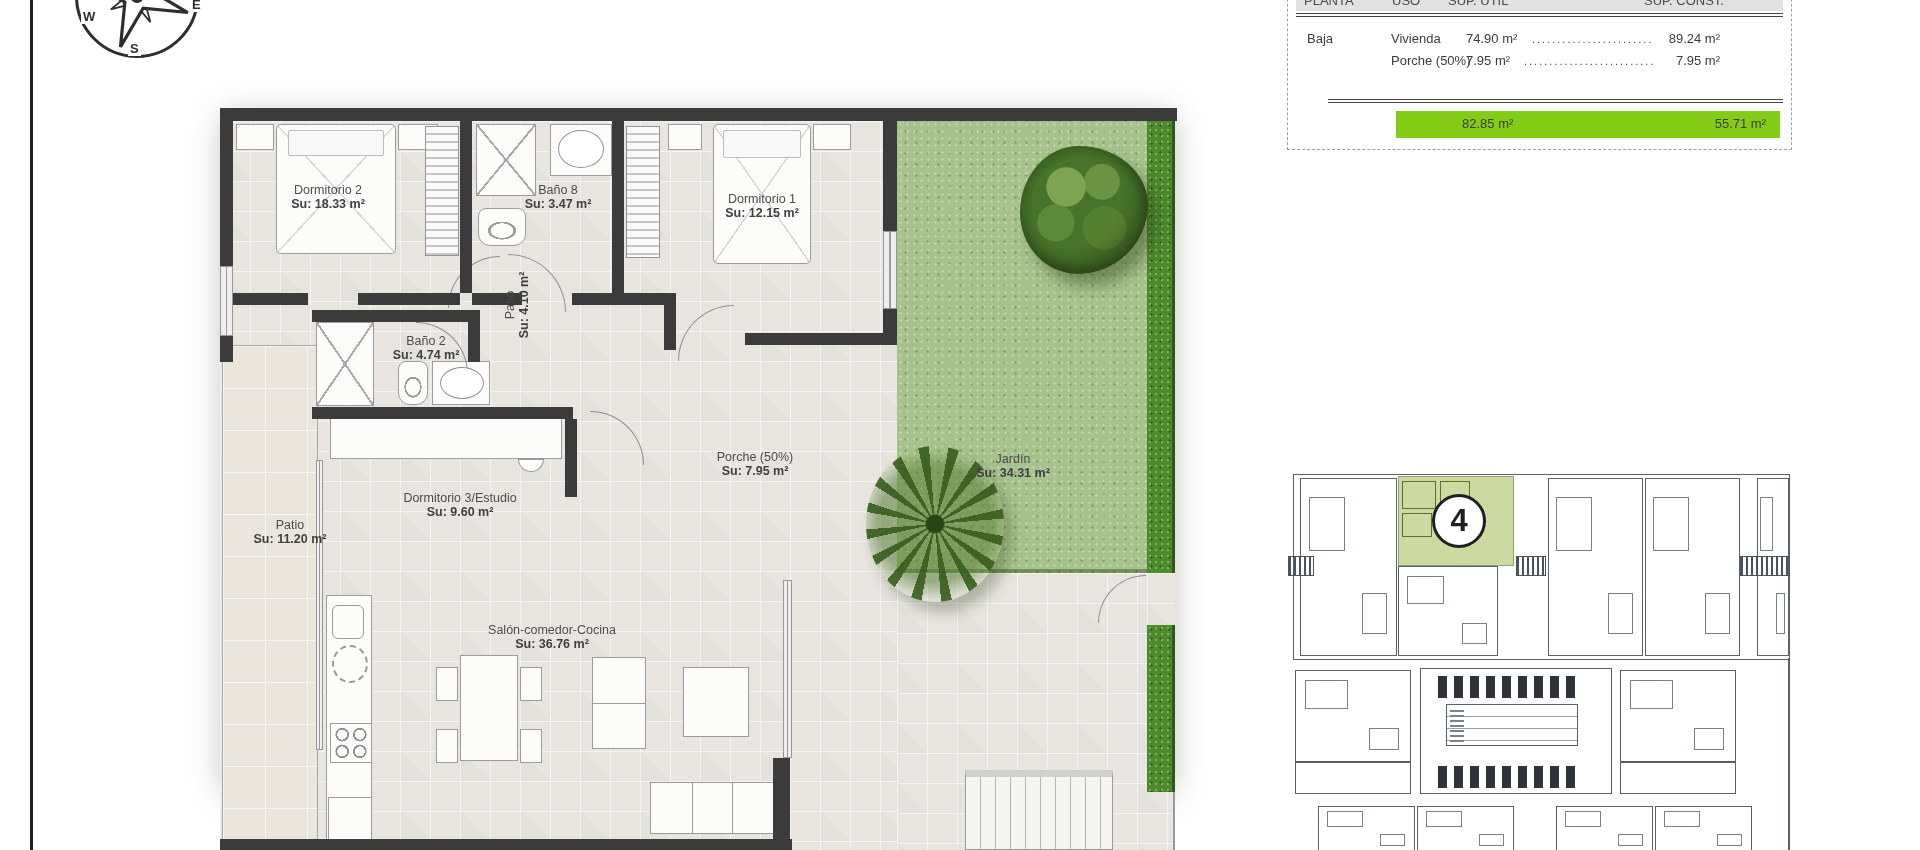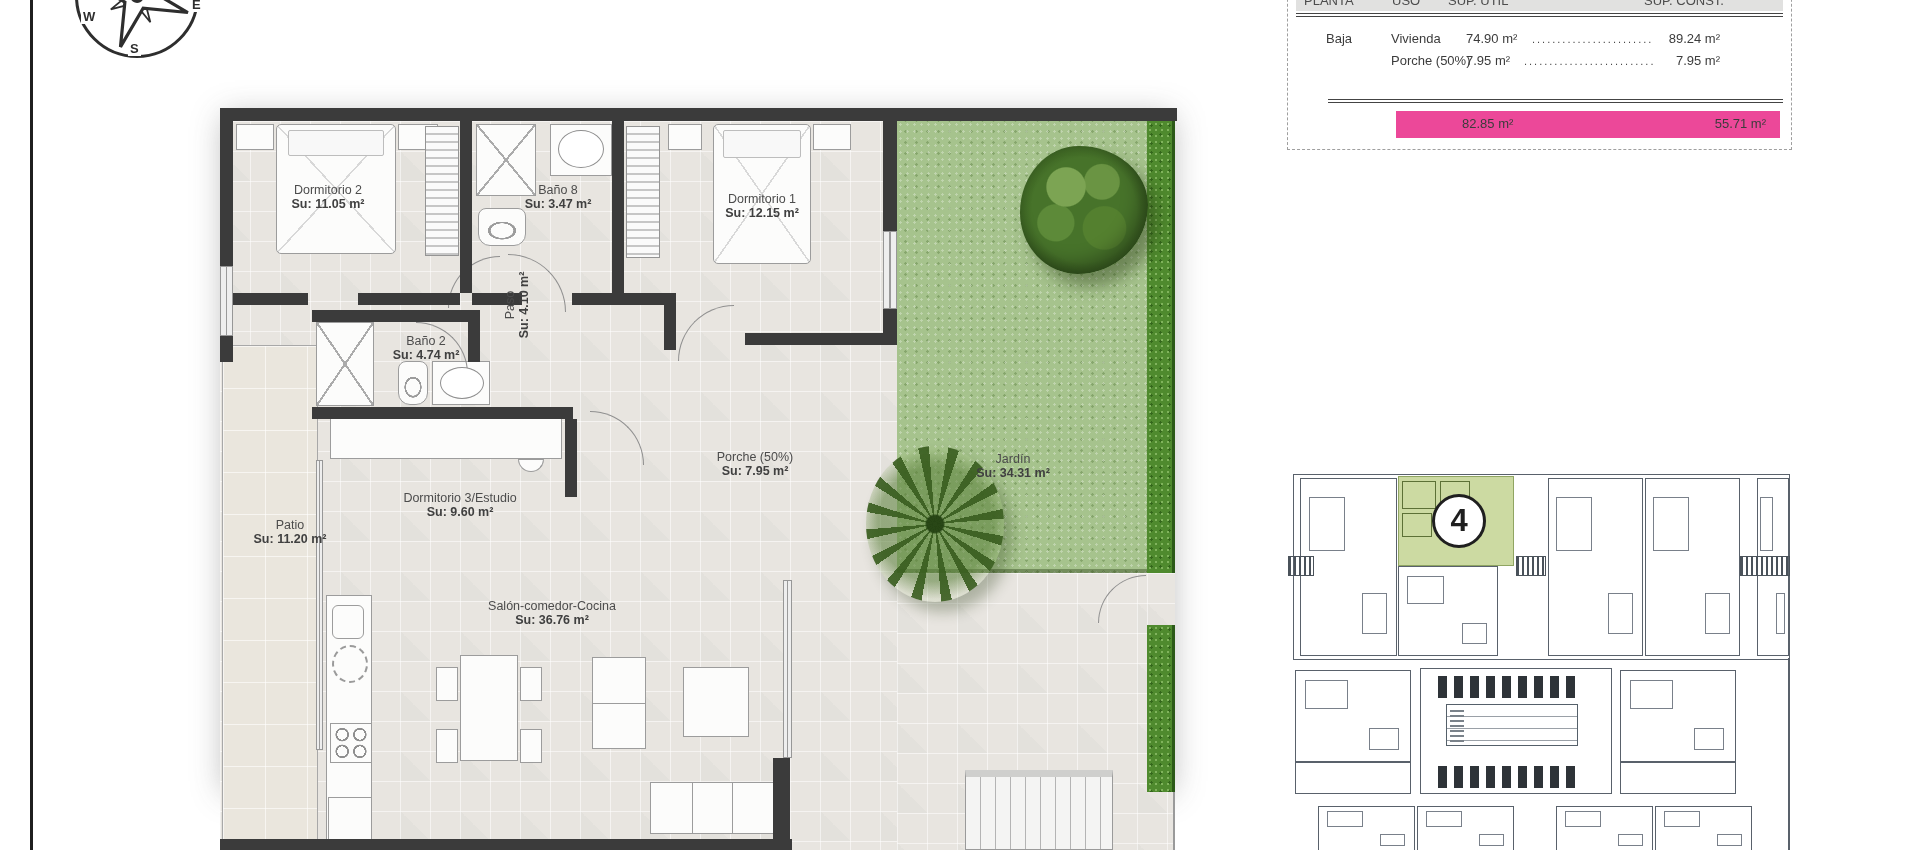--- a/index.html
+++ b/index.html
@@ -80,21 +80,21 @@
   .compass{position:absolute;left:75px;top:-66px;width:124px;height:124px;border:3px solid #2e2e2e;border-radius:50%;z-index:8}
   .cl{position:absolute;font-weight:700;font-size:13px;color:#2e2e2e;background:#fff;padding:0 2px;z-index:9}
   
   .area-table{position:absolute;left:1287px;top:-16px;width:505px;height:166px;border:1px dashed #9f9f9f;z-index:8;font-size:13px;color:#3c3c3c}
   .area-table .hdr{position:absolute;left:8px;top:2px;width:487px;height:24px;background:#e1e1e0}
   .area-table .hdr span{position:absolute;bottom:3px;color:#4c4c4c}
   .area-table .rule{position:absolute;height:4px;border-top:1px solid #444;border-bottom:1px solid #444}
   .area-table .cell{position:absolute;white-space:nowrap}
   .area-table .dots{position:absolute;overflow:hidden;white-space:nowrap;letter-spacing:2px;font-size:11px;color:#4a4a4a}
   .area-table .num-r{text-align:right}
-  .area-table .total-band{position:absolute;left:108px;top:126px;width:384px;height:27px;background:#ec4899}
+  .area-table .total-band{position:absolute;left:108px;top:126px;width:384px;height:27px;background:#84cc16}
   .area-table .total-band span{position:absolute;top:5px}
   
   .site i{position:absolute}
   .apt{position:absolute;border:1px solid #59616b;background:#fff;z-index:2}
   .apt::before{content:"";position:absolute;left:8%;top:10%;width:36%;height:30%;border:1px solid #79808a}
   .apt::after{content:"";position:absolute;right:10%;bottom:12%;width:24%;height:22%;border:1px solid #79808a}
   .outline{position:absolute;border:1px solid #59616b;z-index:1;background:transparent}
   .hatch{position:absolute;border:1px solid #4a525a;z-index:2;
     background:repeating-linear-gradient(90deg,#4a525a 0 2px,transparent 2px 5px)}
   .green-unit{position:absolute;background:#ccdaa2;border:1px solid #90a562;z-index:3}
@@ -210,21 +210,21 @@
     <i class="arc tr" style="left:196px;top:214px;width:52px;height:52px"></i>
     <i class="arc tr" style="left:370px;top:303px;width:54px;height:54px"></i>
     <i class="arc tl" style="left:878px;top:467px;width:48px;height:48px;z-index:3"></i>
 
     <i class="steps" style="left:745px;top:662px;width:148px;height:80px"></i>
     <i class="tree-round" style="left:800px;top:38px;width:128px;height:128px"></i>
     <i class="palm" style="left:646px;top:338px;width:138px;height:156px"></i>
 
     <div class="room-label" style="left:108px;top:89px">
       <div class="rn">Dormitorio 2</div>
-      <div class="ra">Su: 11.05 m²</div>
+      <div class="ra">Su: 18.33 m²</div>
     </div>
     <div class="room-label" style="left:338px;top:89px">
       <div class="rn">Baño 8</div>
       <div class="ra">Su: 3.47 m²</div>
     </div>
     <div class="room-label" style="left:542px;top:98px">
       <div class="rn">Dormitorio 1</div>
       <div class="ra">Su: 12.15 m²</div>
     </div>
     <div class="room-label rot" style="left:297px;top:197px">
@@ -240,40 +240,40 @@
       <div class="ra">Su: 9.60 m²</div>
     </div>
     <div class="room-label" style="left:70px;top:424px">
       <div class="rn">Patio</div>
       <div class="ra">Su: 11.20 m²</div>
     </div>
     <div class="room-label" style="left:535px;top:356px">
       <div class="rn">Porche (50%)</div>
       <div class="ra">Su: 7.95 m²</div>
     </div>
-    <div class="room-label" style="left:332px;top:505px">
+    <div class="room-label" style="left:332px;top:529px">
       <div class="rn">Salón-comedor-Cocina</div>
       <div class="ra">Su: 36.76 m²</div>
     </div>
     <div class="room-label" style="left:793px;top:358px">
       <div class="rn">Jardín</div>
       <div class="ra">Su: 34.31 m²</div>
     </div>
   </div>
 
   <div class="area-table">
     <div class="hdr">
       <span style="left:8px">PLANTA</span>
       <span style="left:96px">USO</span>
       <span style="left:152px">SUP. ÚTIL</span>
       <span style="left:348px">SUP. CONST.</span>
     </div>
     <i class="rule" style="left:8px;top:28px;width:487px"></i>
 
-    <span class="cell" style="left:38px;top:46px">Baja</span>
+    <span class="cell" style="left:19px;top:46px">Baja</span>
     <span class="cell" style="left:103px;top:46px">Vivienda</span>
     <span class="cell" style="left:178px;top:46px">74.90 m²</span>
     <span class="dots" style="left:244px;top:48px;width:122px">............................................</span>
     <span class="cell num-r" style="left:368px;top:46px;width:64px">89.24 m²</span>
 
     <span class="cell" style="left:103px;top:68px">Porche (50%)</span>
     <span class="cell" style="left:178px;top:68px">7.95 m²</span>
     <span class="dots" style="left:236px;top:70px;width:130px">............................................</span>
     <span class="cell num-r" style="left:368px;top:68px;width:64px">7.95 m²</span>
 

